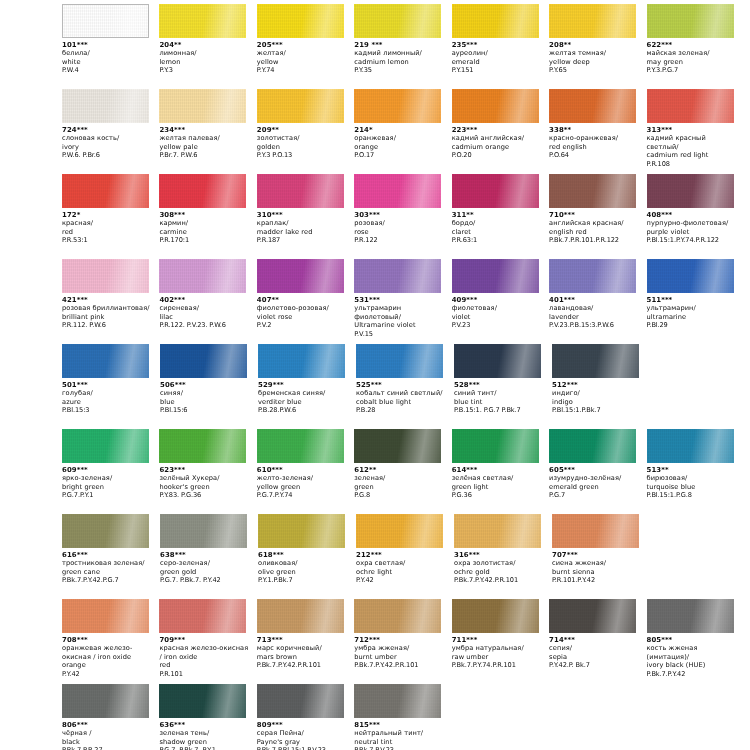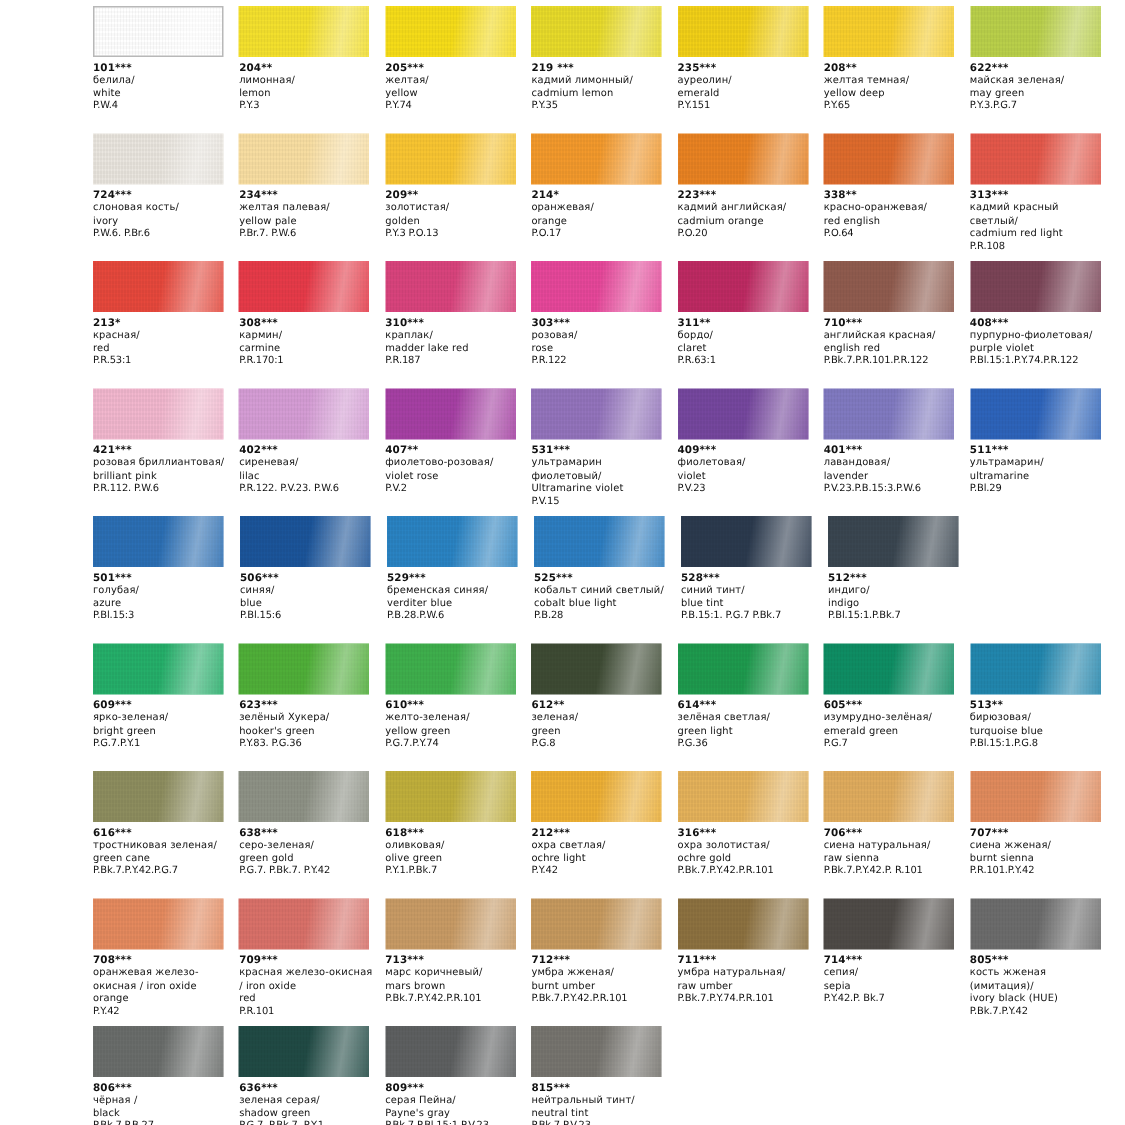--- a/index.html
+++ b/index.html
@@ -254,21 +254,21 @@
         </div>
       </div>
     </div>
     <div class="swatch-row">
       <div class="swatch-cell">
         <div class="swatch-chip" style="background: rgb(232, 72, 60);">
           <span class="grain"></span>
           <span class="sheen"></span>
         </div>
         <div class="swatch-label">
-          <span class="swatch-code">213*</span>
+          <span class="swatch-code">172*</span>
           <span class="swatch-ru">красная/</span>
           <span class="swatch-en">red</span>
           <span class="swatch-pig">P.R.53:1</span>
         </div>
       </div>
       <div class="swatch-cell">
         <div class="swatch-chip" style="background: rgb(230, 58, 72);">
           <span class="grain"></span>
           <span class="sheen"></span>
         </div>
@@ -641,32 +641,20 @@
           <span class="sheen"></span>
         </div>
         <div class="swatch-label">
           <span class="swatch-code">316***</span>
           <span class="swatch-ru">охра золотистая/</span>
           <span class="swatch-en">ochre gold</span>
           <span class="swatch-pig">P.Bk.7.P.Y.42.P.R.101</span>
         </div>
       </div>
       <div class="swatch-cell">
-        <div class="swatch-chip" style="background: rgb(223, 171, 93);">
-          <span class="grain"></span>
-          <span class="sheen"></span>
-        </div>
-        <div class="swatch-label">
-          <span class="swatch-code">706***</span>
-          <span class="swatch-ru">сиена натуральная/</span>
-          <span class="swatch-en">raw sienna</span>
-          <span class="swatch-pig">P.Bk.7.P.Y.42.P. R.101</span>
-        </div>
-      </div>
-      <div class="swatch-cell">
         <div class="swatch-chip" style="background: rgb(224, 138, 92);">
           <span class="grain"></span>
           <span class="sheen"></span>
         </div>
         <div class="swatch-label">
           <span class="swatch-code">707***</span>
           <span class="swatch-ru">сиена жженая/</span>
           <span class="swatch-en">burnt sienna</span>
           <span class="swatch-pig">P.R.101.P.Y.42</span>
         </div>
@@ -771,21 +759,21 @@
           <span class="swatch-pig">P.Bk.7.P.B.27</span>
         </div>
       </div>
       <div class="swatch-cell">
         <div class="swatch-chip" style="background: rgb(32, 74, 68);">
           <span class="grain"></span>
           <span class="sheen"></span>
         </div>
         <div class="swatch-label">
           <span class="swatch-code">636***</span>
-          <span class="swatch-ru">зеленая серая/</span>
+          <span class="swatch-ru">зеленая тень/</span>
           <span class="swatch-en">shadow green</span>
           <span class="swatch-pig">P.G.7. P.Bk.7. P.Y.1</span>
         </div>
       </div>
       <div class="swatch-cell">
         <div class="swatch-chip" style="background: rgb(93, 95, 96);">
           <span class="grain"></span>
           <span class="sheen"></span>
         </div>
         <div class="swatch-label">

